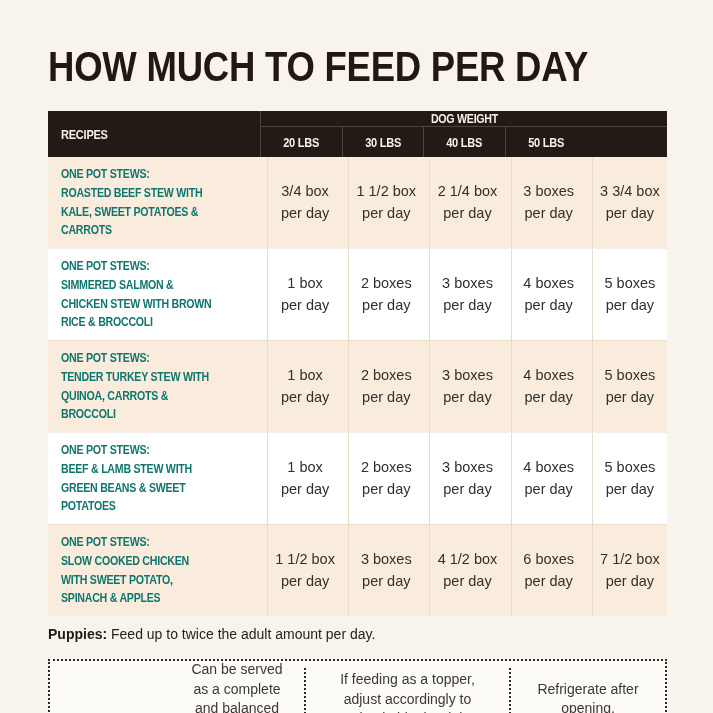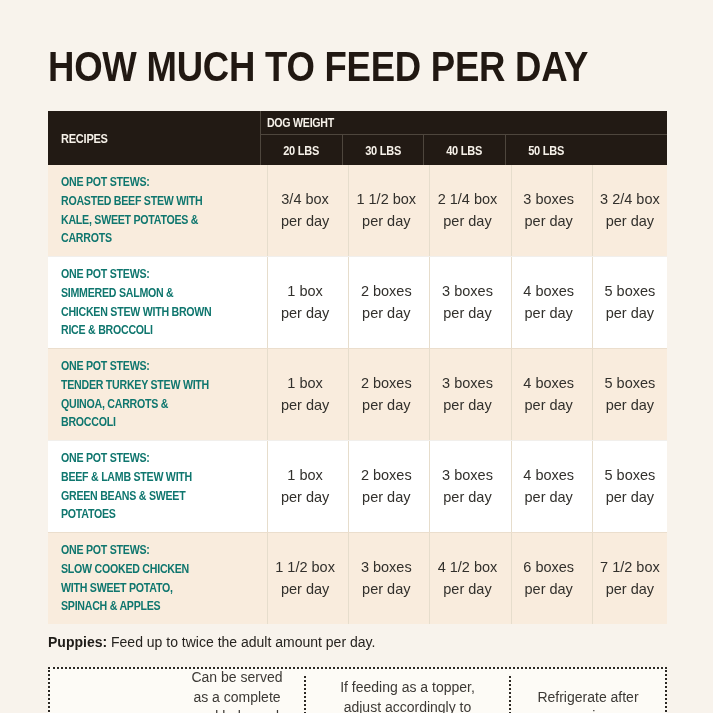--- a/index.html
+++ b/index.html
@@ -40,22 +40,22 @@
     color: #f6f1e9;
   }
   .recipes-cell {
     display: flex; align-items: center;
     padding-left: 13px;
     font-size: 13px; font-weight: bold;
     border-right: 1px solid #4e463d;
   }
   .weight-area { display: flex; flex-direction: column; }
   .dog-weight-row {
-    height: 24px;
-    display: flex; align-items: center; justify-content: flex-start;
+    height: 16px;
+    display: flex; align-items: center; justify-content: center;
     font-size: 12.5px; font-weight: bold;
     border-bottom: 1px solid #4e463d;
   }
   .weight-cols {
     height: 30px;
     display: grid;
     grid-template-columns: repeat(5, 1fr);
   }
   .weight-cell {
     display: flex; align-items: center; justify-content: center;
@@ -168,21 +168,21 @@
         </div>
       <div class="value-cell">
           <span>2 1/4 box</span>
           <span>per day</span>
         </div>
       <div class="value-cell">
           <span>3 boxes</span>
           <span>per day</span>
         </div>
       <div class="value-cell">
-          <span>3 2/4 box</span>
+          <span>3 3/4 box</span>
           <span>per day</span>
         </div>
     </div>
 
     <div class="trow white">
       <div class="recipe-cell">
         <span class="cond"><span>ONE POT STEWS:</span><br><span>SIMMERED SALMON &amp; CHICKEN STEW WITH BROWN RICE &amp; BROCCOLI</span></span>
       </div>
       <div class="value-cell">
           <span>1 box</span>

